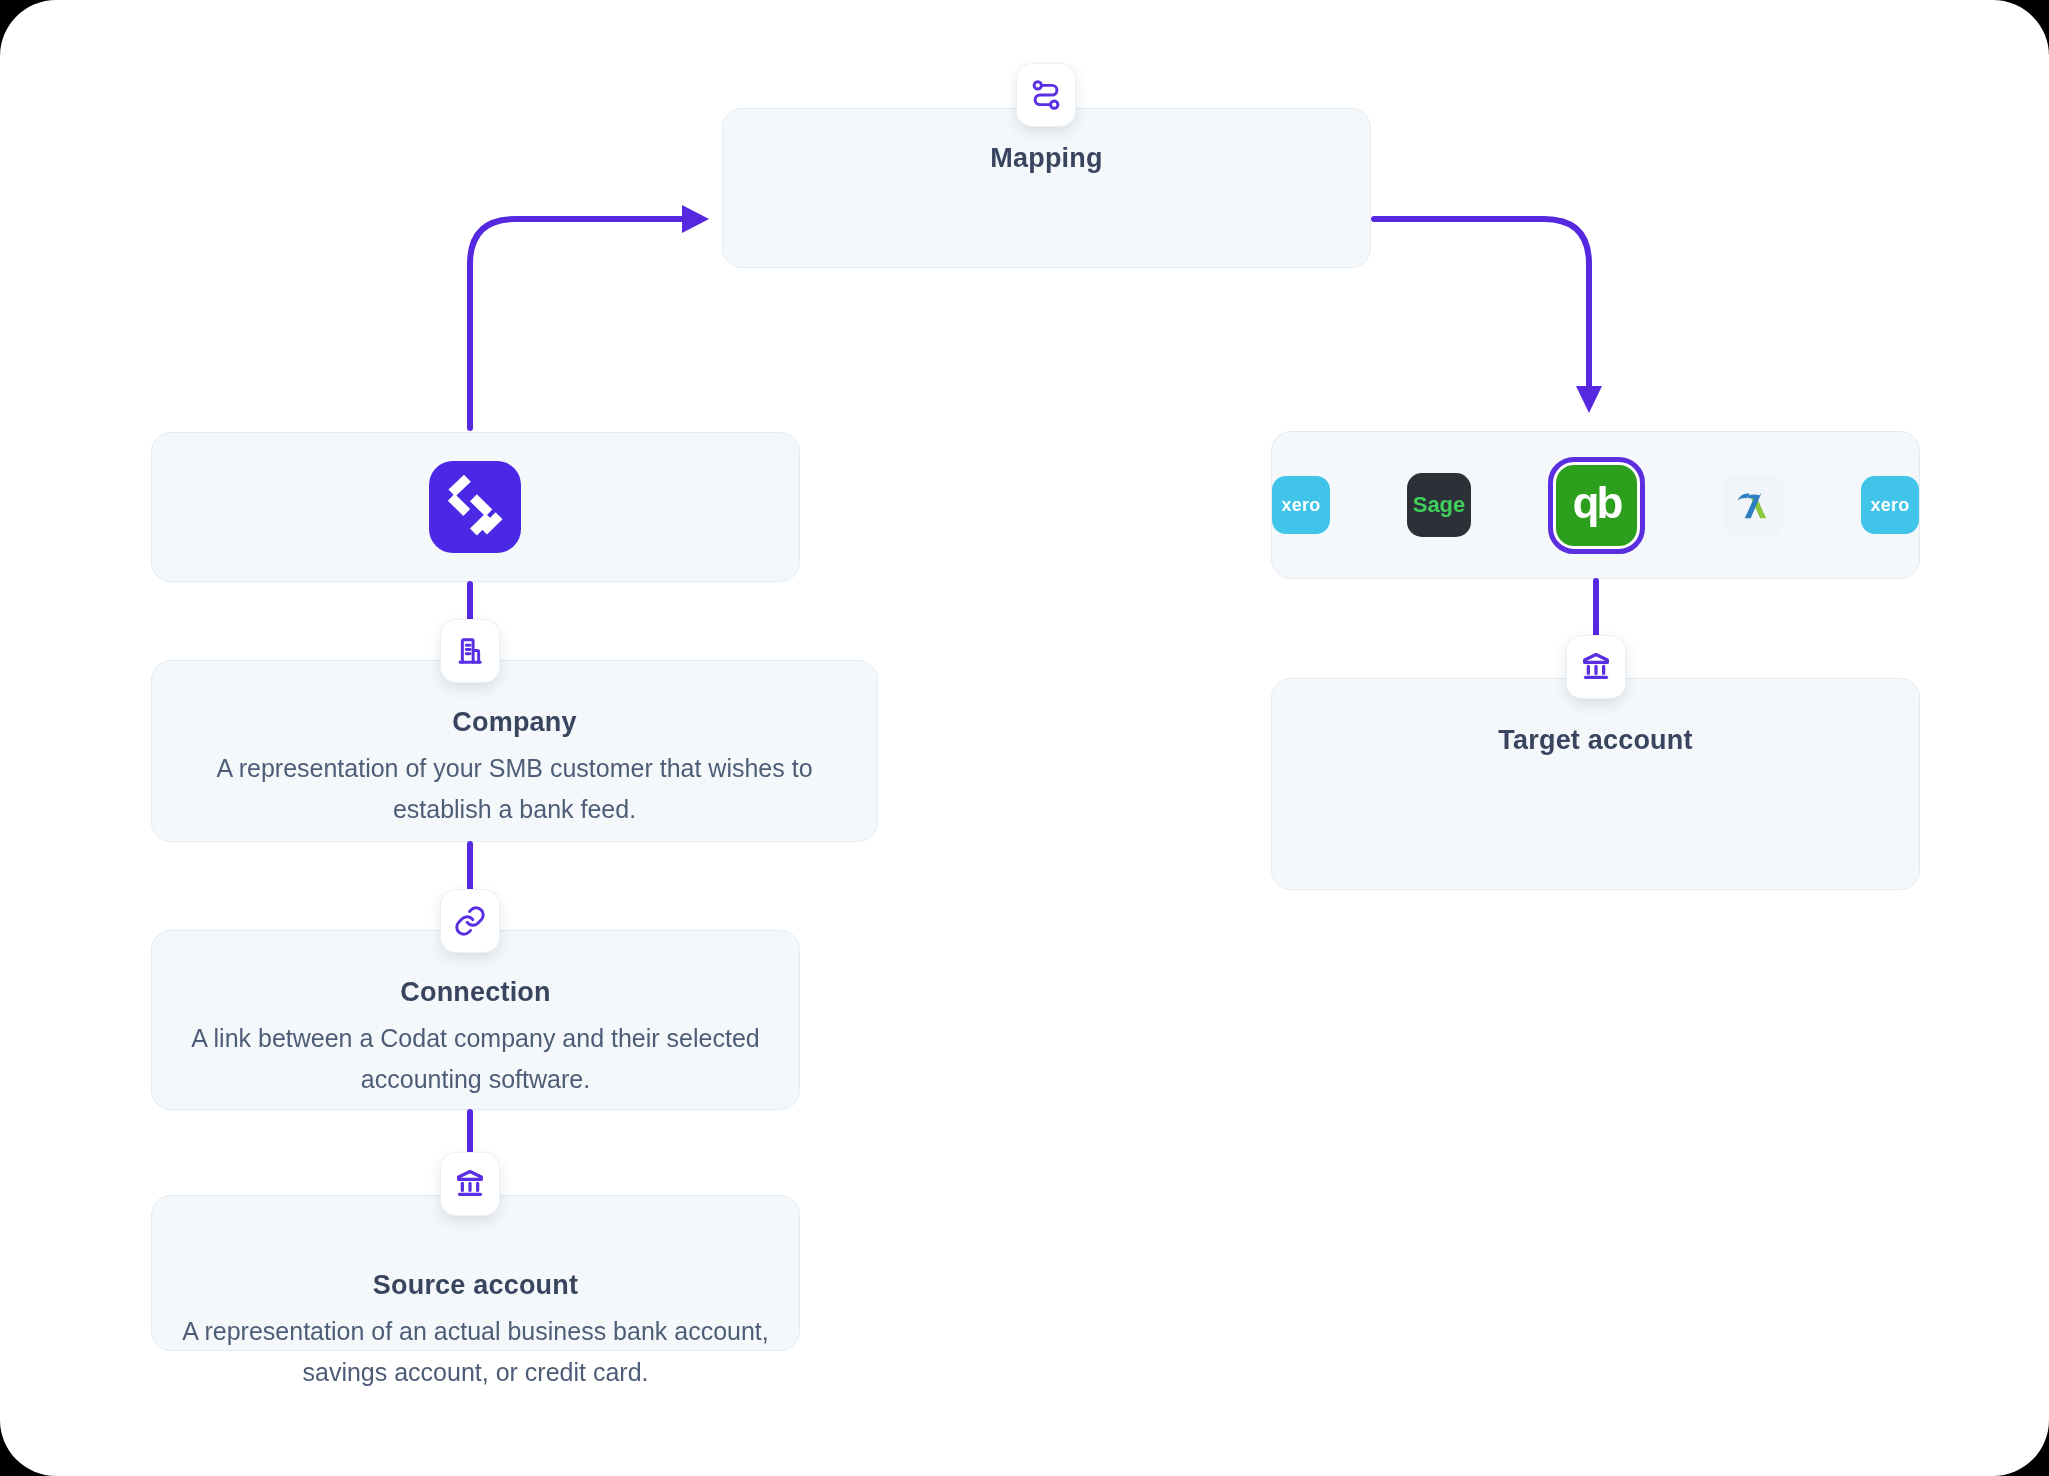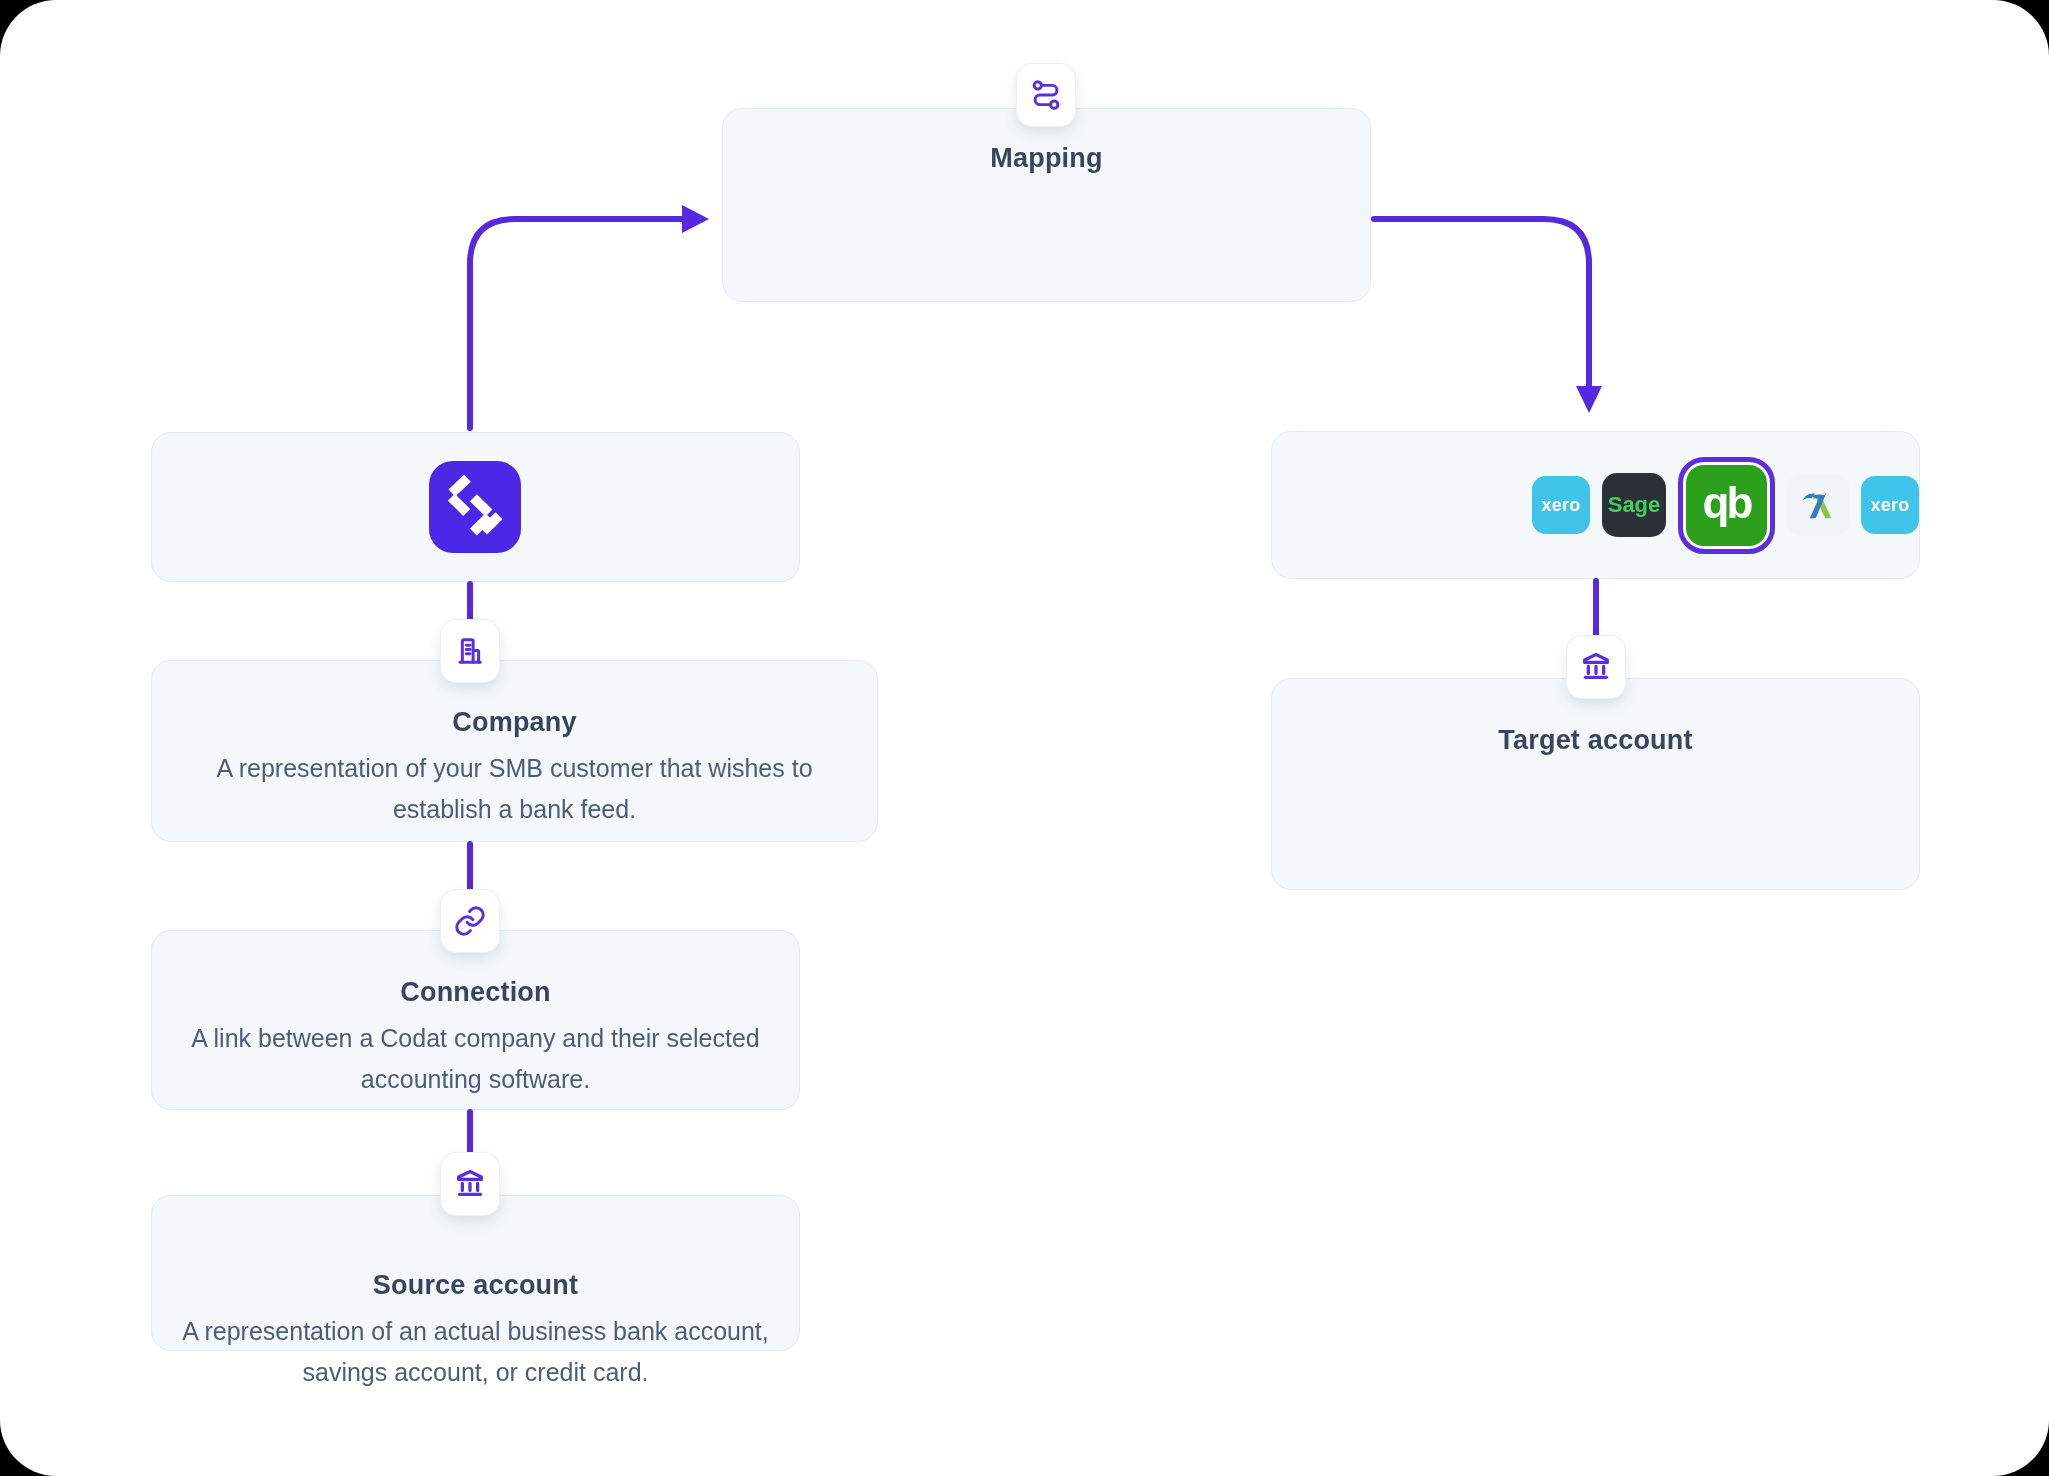--- a/index.html
+++ b/index.html
@@ -15,27 +15,27 @@
 
   .badge{position:absolute;width:58px;height:62px;background:#fff;border-radius:15px;
          box-shadow:0 0 0 1px #edf1f7,0 6px 14px rgba(71,85,105,.16);
          display:flex;align-items:center;justify-content:center;z-index:3;}
   .badge svg{width:34px;height:34px;}
 
   #overlay{position:absolute;left:0;top:0;width:2049px;height:1476px;z-index:1;
            pointer-events:none;}
 
   
-  #card-mapping{left:722px;top:108px;width:649px;height:194px;padding:34px 24px 0;}
+  #card-mapping{left:722px;top:108px;width:649px;height:160px;padding:34px 24px 0;}
   #card-codat{left:151px;top:432px;width:649px;height:150px;}
   #card-company{left:151px;top:660px;width:727px;height:182px;padding:46px 16px 0;}
   #card-connection{left:151px;top:930px;width:649px;height:180px;padding:46px 16px 0;}
   #card-source{left:151px;top:1195px;width:649px;height:156px;padding:74px 16px 0;}
   #card-logos{left:1271px;top:431px;width:649px;height:148px;
-              display:flex;align-items:center;justify-content:flex-end;gap:12px;}
+              display:flex;align-items:center;justify-content:space-between;gap:12px;}
   #card-target{left:1271px;top:678px;width:649px;height:212px;padding:46px 16px 0;}
 
   
   #badge-mapping{left:1017px;top:64px;}
   #badge-company{left:441px;top:620px;}
   #badge-connection{left:441px;top:890px;}
   #badge-source{left:441px;top:1153px;}
   #badge-target{left:1567px;top:636px;}
 
   

